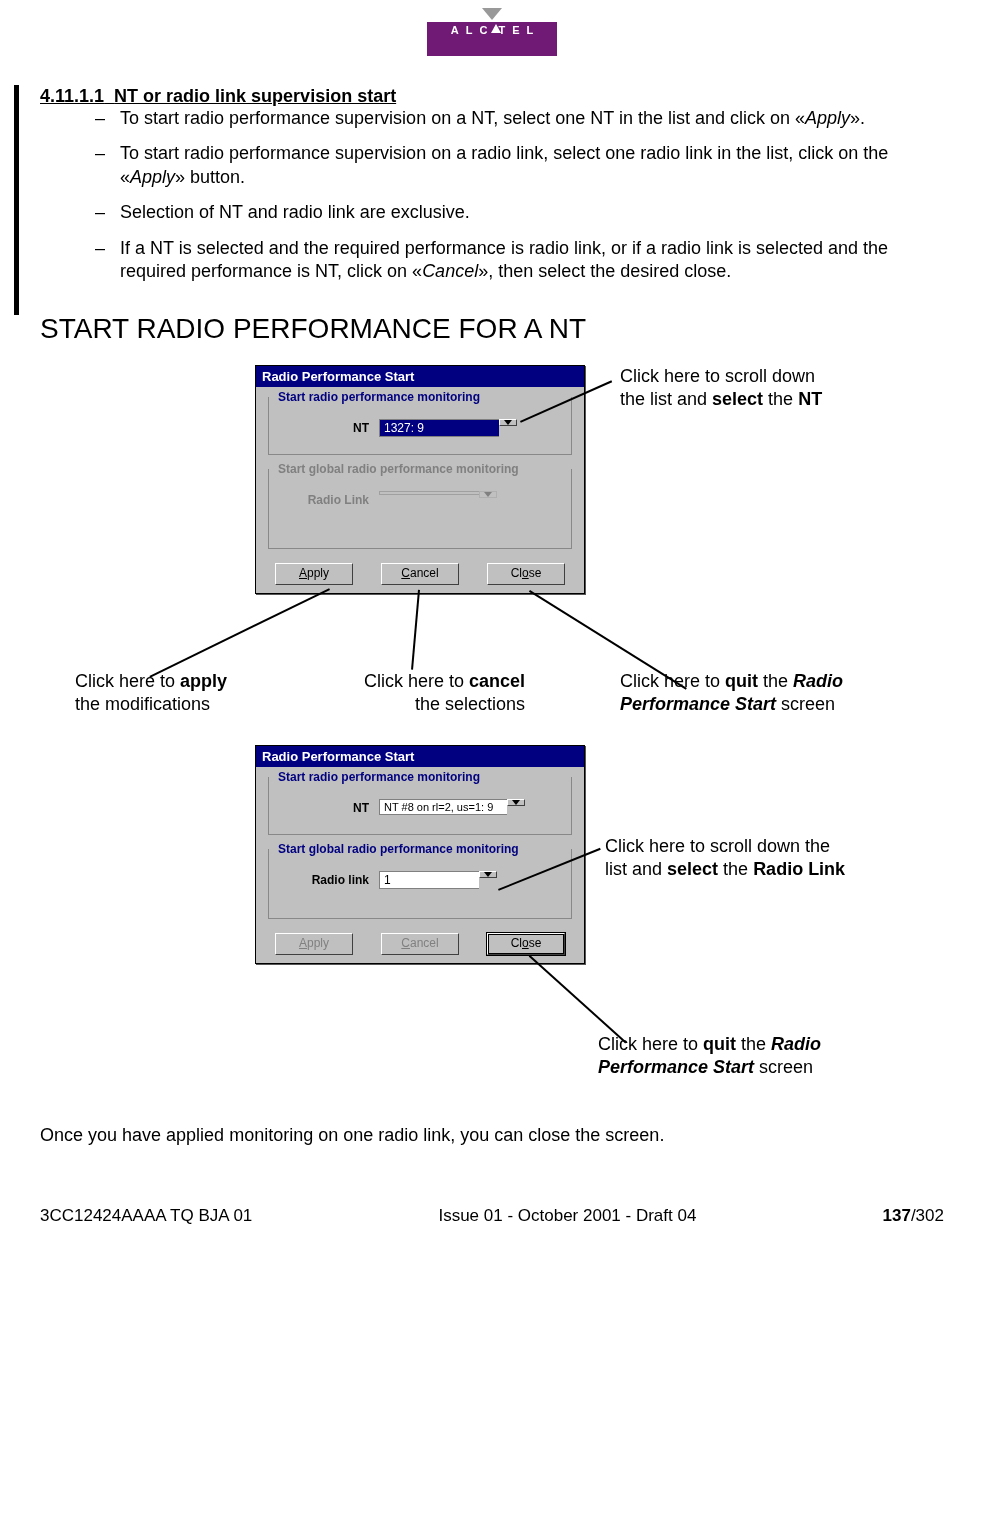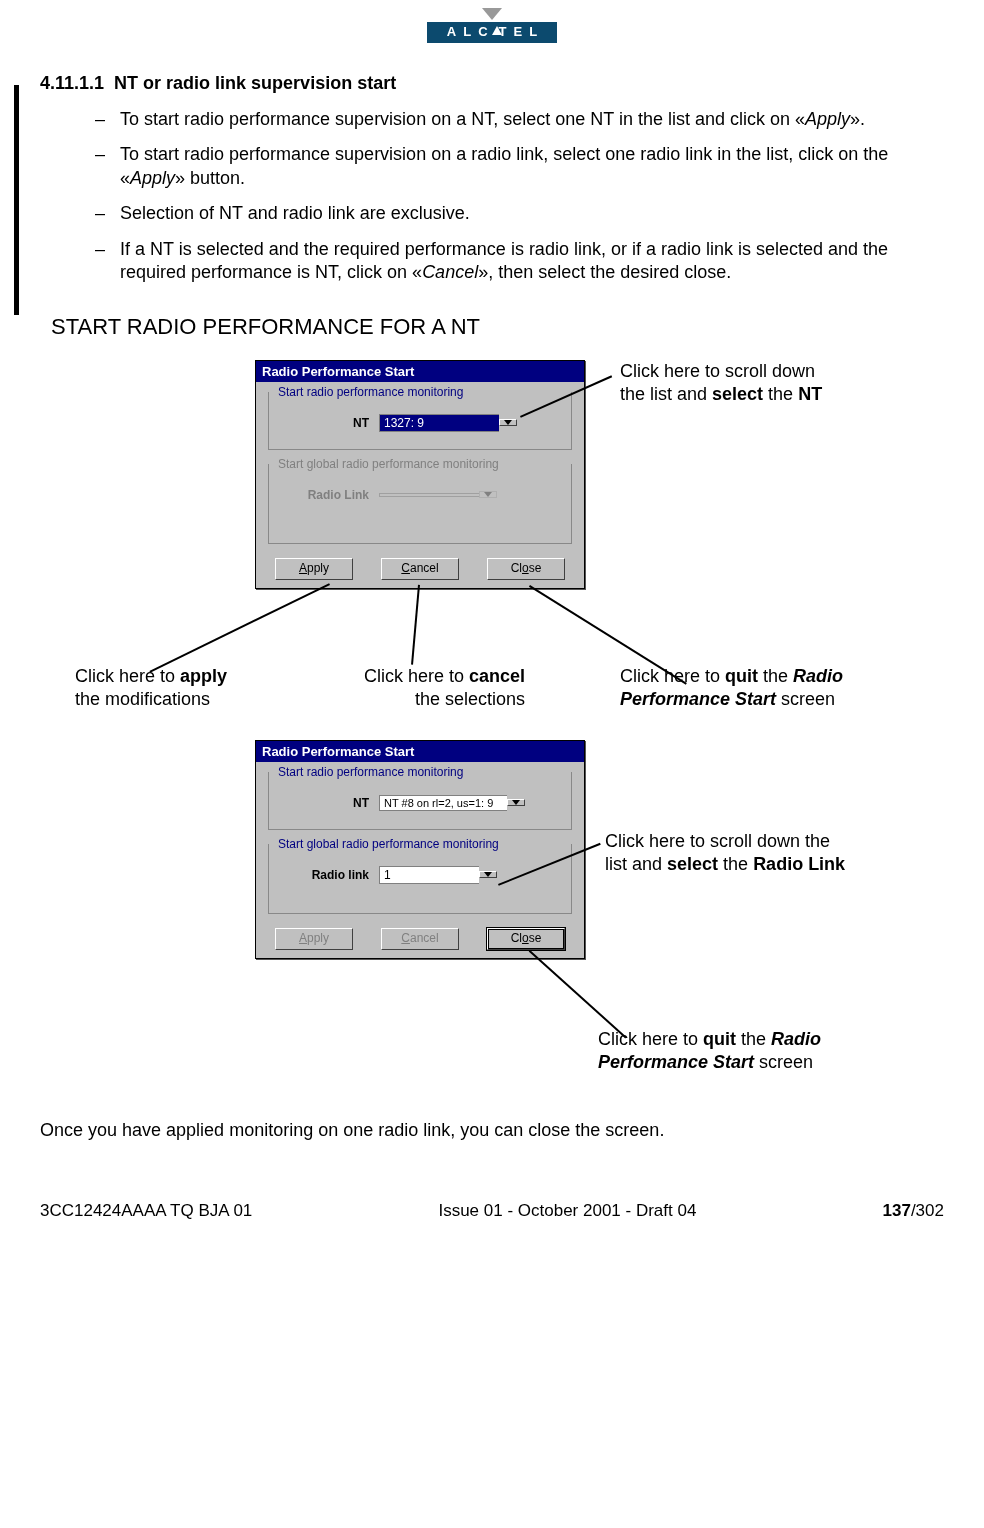--- a/index.html
+++ b/index.html
@@ -27,25 +27,25 @@
     width: 130px;
   }
   .logo-triangle {
     width: 0; height: 0;
     border-left: 10px solid transparent;
     border-right: 10px solid transparent;
     border-top: 12px solid #999;
     margin: 0 auto 2px auto;
   }
   .logo-bar {
-    background: #0c4a6e;
+    background: #701a75;
     color: #fff;
-    font-size: 13px;
+    font-size: 11px;
     letter-spacing: 7px;
-    padding: 2px 0 4px 7px;
+    padding: 2px 0 20px 7px;
     font-weight: bold;
     text-align: center;
   }
   .logo-bar .tri-inline {
     display: inline-block;
     width: 0; height: 0;
     border-left: 5px solid transparent;
     border-right: 5px solid transparent;
     border-bottom: 9px solid #fff;
     vertical-align: 1px;
@@ -58,21 +58,21 @@
     background: #000;
   }
   .cb1 { top: 85px; height: 230px; }
   .cb2 { top: 1422px; height: 20px; }
   .section-num {
     font-weight: bold;
     font-size: 18px;
   }
   .section-title-row {
     font-size: 18px;
-    margin-bottom: 14px;
+    text-decoration: underline;
   }
   .section-title {
     font-weight: bold;
   }
   ul.dash {
     list-style: none;
     padding-left: 55px;
     margin: 0;
   }
   ul.dash li {
@@ -82,22 +82,22 @@
     margin-bottom: 12px;
     padding-left: 25px;
   }
   ul.dash li::before {
     content: "–";
     position: absolute;
     left: 0;
   }
   .italic { font-style: italic; }
   .heading2 {
-    font-size: 22px;
-    margin: 30px 0 20px 11px;
+    font-size: 28px;
+    margin: 30px 0 20px 0;
     font-weight: normal;
   }
   .body-text {
     font-size: 18px;
     margin: 20px 0;
   }
   .figure-zone {
     position: relative;
     height: 370px;
     margin-bottom: 10px;
@@ -131,38 +131,39 @@
     padding: 22px 10px 18px 10px;
   }
   .groupbox .gb-title {
     position: absolute;
     top: -7px;
     left: 6px;
     font-size: 12px;
     color: #000080;
     background: #c0c0c0;
     padding: 0 3px;
+    font-weight: bold;
   }
   .groupbox.disabled .gb-title { color: #808080; }
   .field-row {
     display: flex;
     align-items: center;
     gap: 10px;
   }
   .field-label {
     width: 90px;
     text-align: right;
     font-size: 12px;
     font-weight: bold;
     color: #000;
   }
   .field-label.disabled { color: #808080; }
   .combo {
     display: flex;
-    align-items: center;
+    align-items: flex-start;
     height: 17px;
   }
   .combo-input {
     background: #fff;
     border: 1px solid #808080;
     border-right: none;
     font-size: 12px;
     padding: 1px 4px;
     width: 120px;
   }

